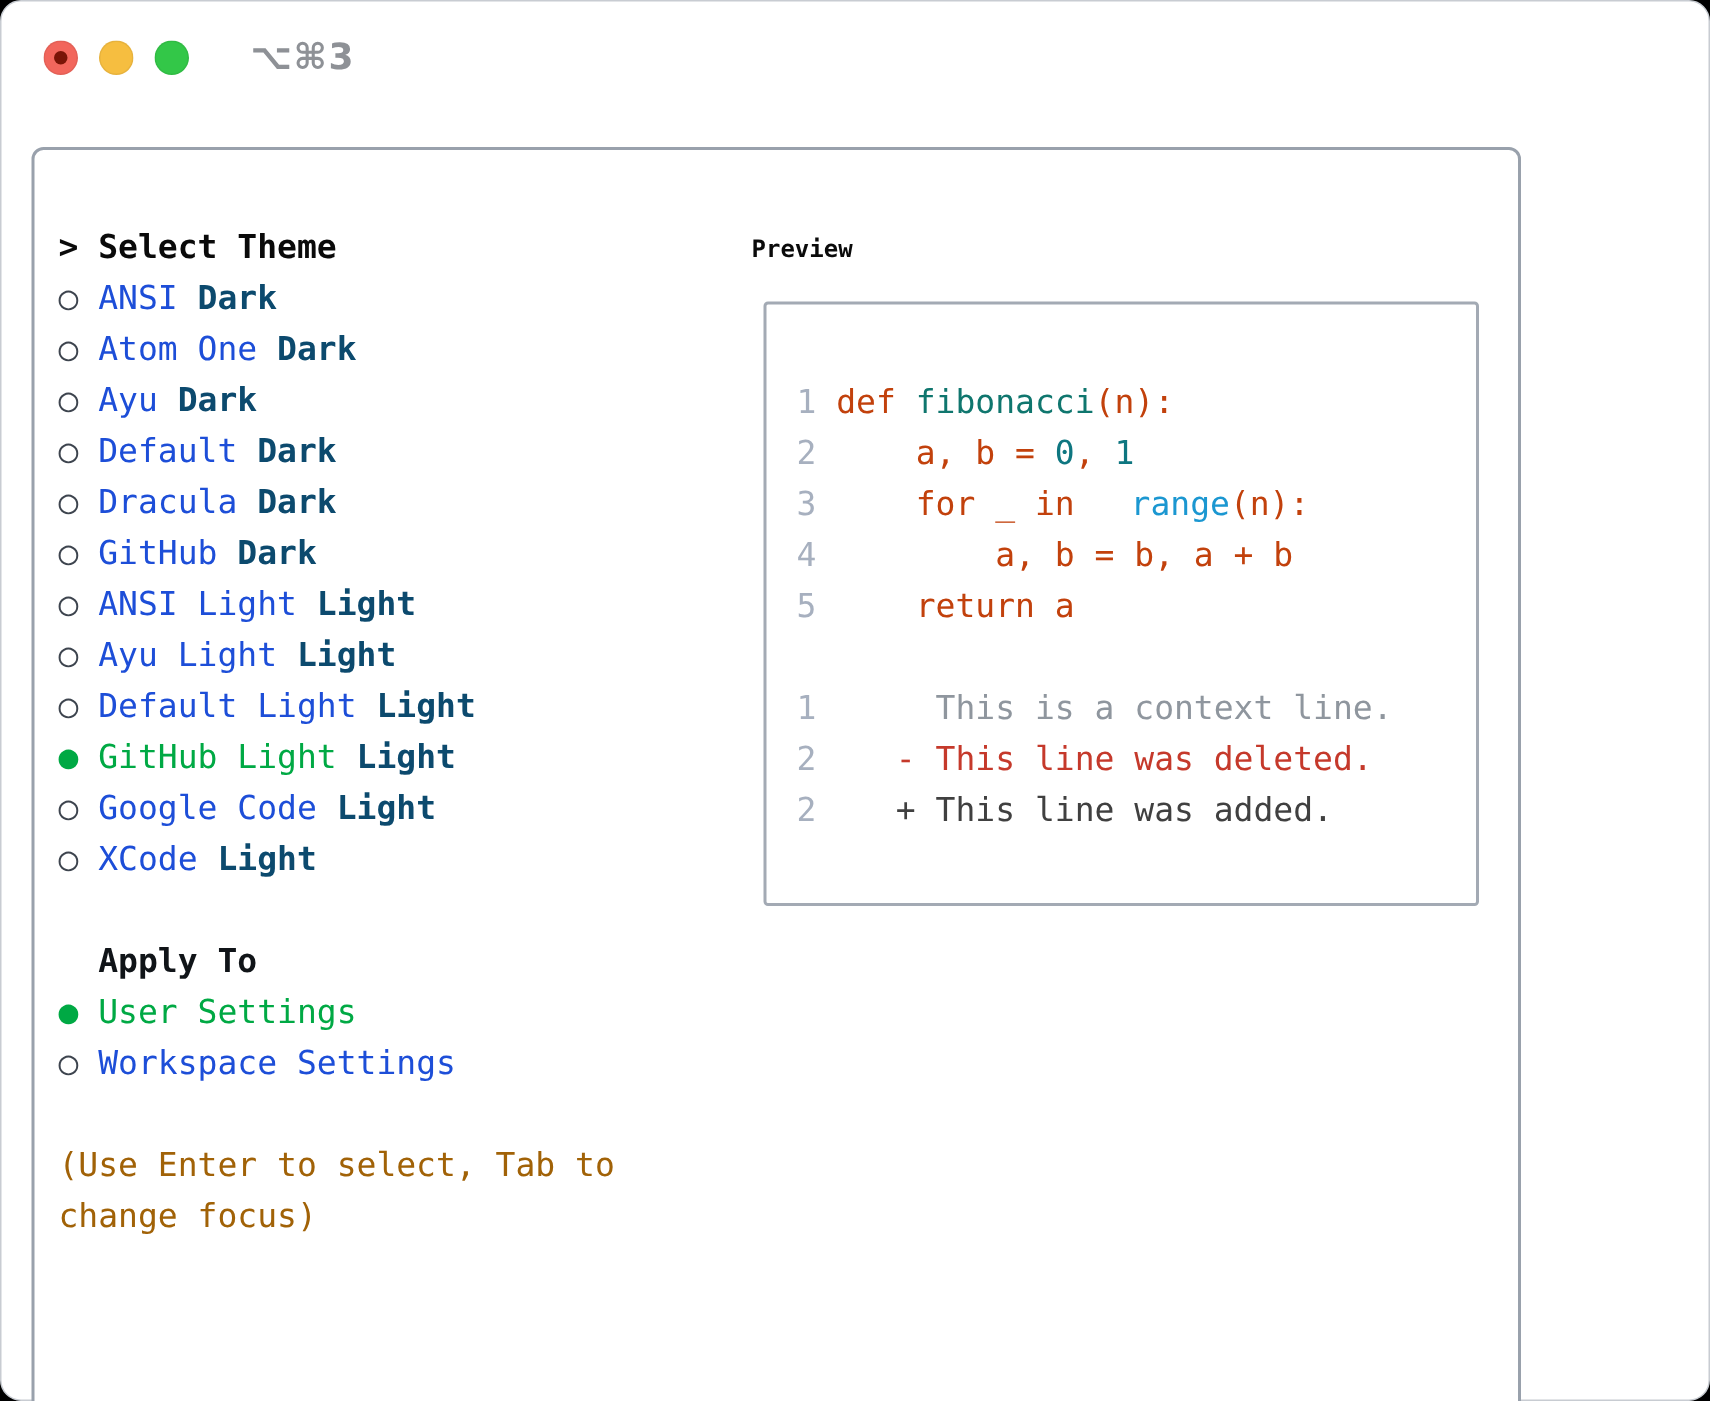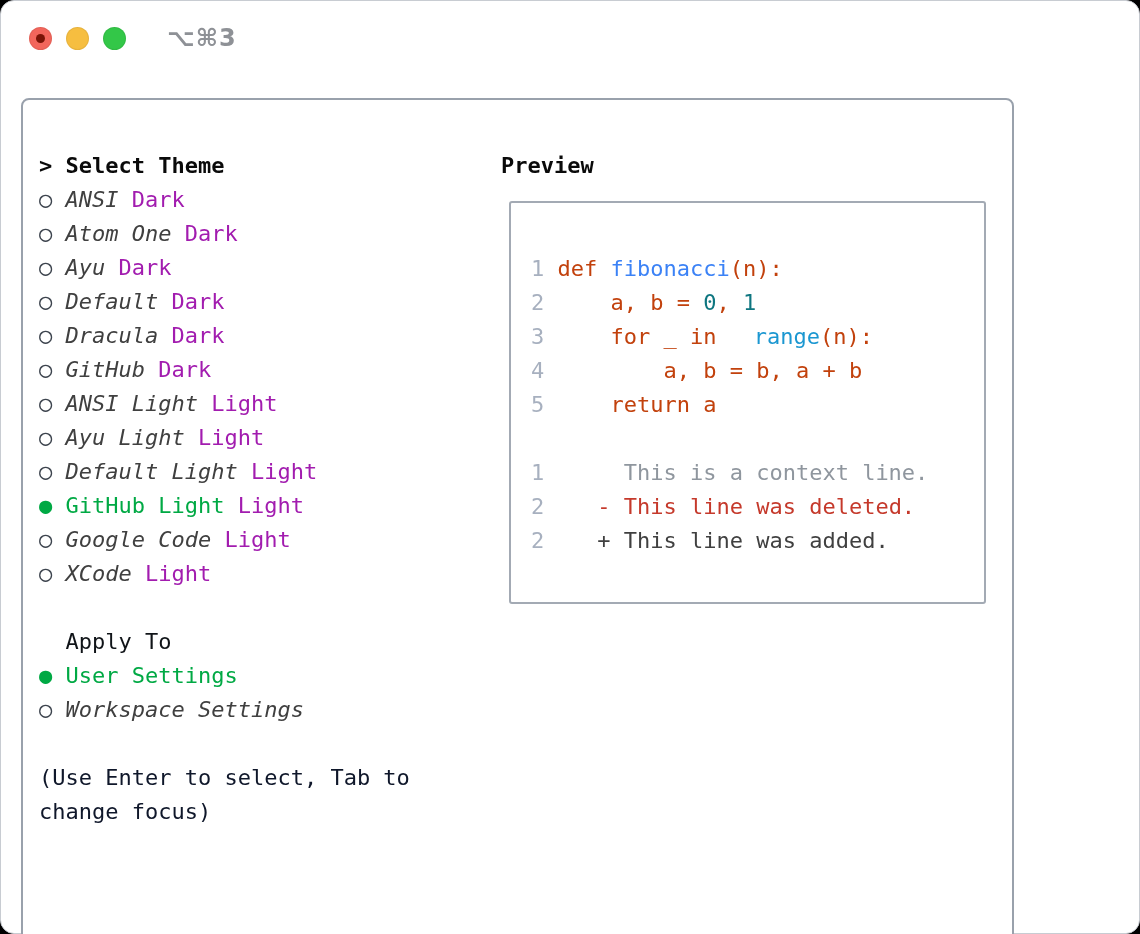--- a/index.html
+++ b/index.html
@@ -18,36 +18,36 @@
   .light .dot{position:absolute;left:50%;top:50%;width:9px;height:9px;margin:-4.5px 0 0 -4.5px;
               border-radius:50%;background:#7a1407;}
   .win-title{position:absolute;left:166px;top:23px;font-family:"DejaVu Sans",sans-serif;
              font-weight:bold;font-size:24px;line-height:28px;color:#8e9196;letter-spacing:1px;}
   
   .panel{position:absolute;left:20px;top:97px;width:993px;height:888px;box-sizing:border-box;
          border:2px solid #99a1ac;border-radius:8px;background:#ffffff;}
   .rows{position:absolute;font-size:22px;line-height:34px;white-space:pre;}
   .row{height:34px;}
   #left-rows{left:16px;top:49px;}
-  .preview-header{position:absolute;left:478px;top:49px;font-size:22px;line-height:34px;
+  .preview-header{position:absolute;left:478px;top:49px;font-size:16px;line-height:34px;
                   font-weight:bold;color:#0a0a0a;white-space:pre;}
   .preview-box{position:absolute;left:486px;top:101px;width:477px;height:403px;box-sizing:border-box;
                border:2px solid #a3aab4;border-radius:3px;background:#ffffff;}
   #preview-rows{left:20px;top:49px;}
   
   .hdr{color:#0a0a0a;font-weight:bold;}
-  .subhdr{color:#101418;}
+  .subhdr{color:#101418;font-weight:bold;}
   .bullet{color:#3d444e;}
-  .name{color:#404040;font-style:italic;}
-  .tag{color:#a21caf;}
+  .name{color:#1d4ed8;}
+  .tag{color:#0c4a6e;font-weight:bold;}
   .sel{color:#00a944;}
-  .hint{color:#0f172a;text-align:right;}
+  .hint{color:#a16207;text-align:right;}
   .ln{color:#a7b0bf;}
   .code{color:#c2410c;}
-  .fn{color:#3b82f6;}
+  .fn{color:#0f766e;}
   .num{color:#0e7680;}
   .builtin{color:#1b97d1;margin-left:24px;}
   .ctx{color:#8f969e;}
   .del{color:#c5392b;}
   .add{color:#404040;}
 </style>
 </head>
 <body>
 
 <div class="window">

